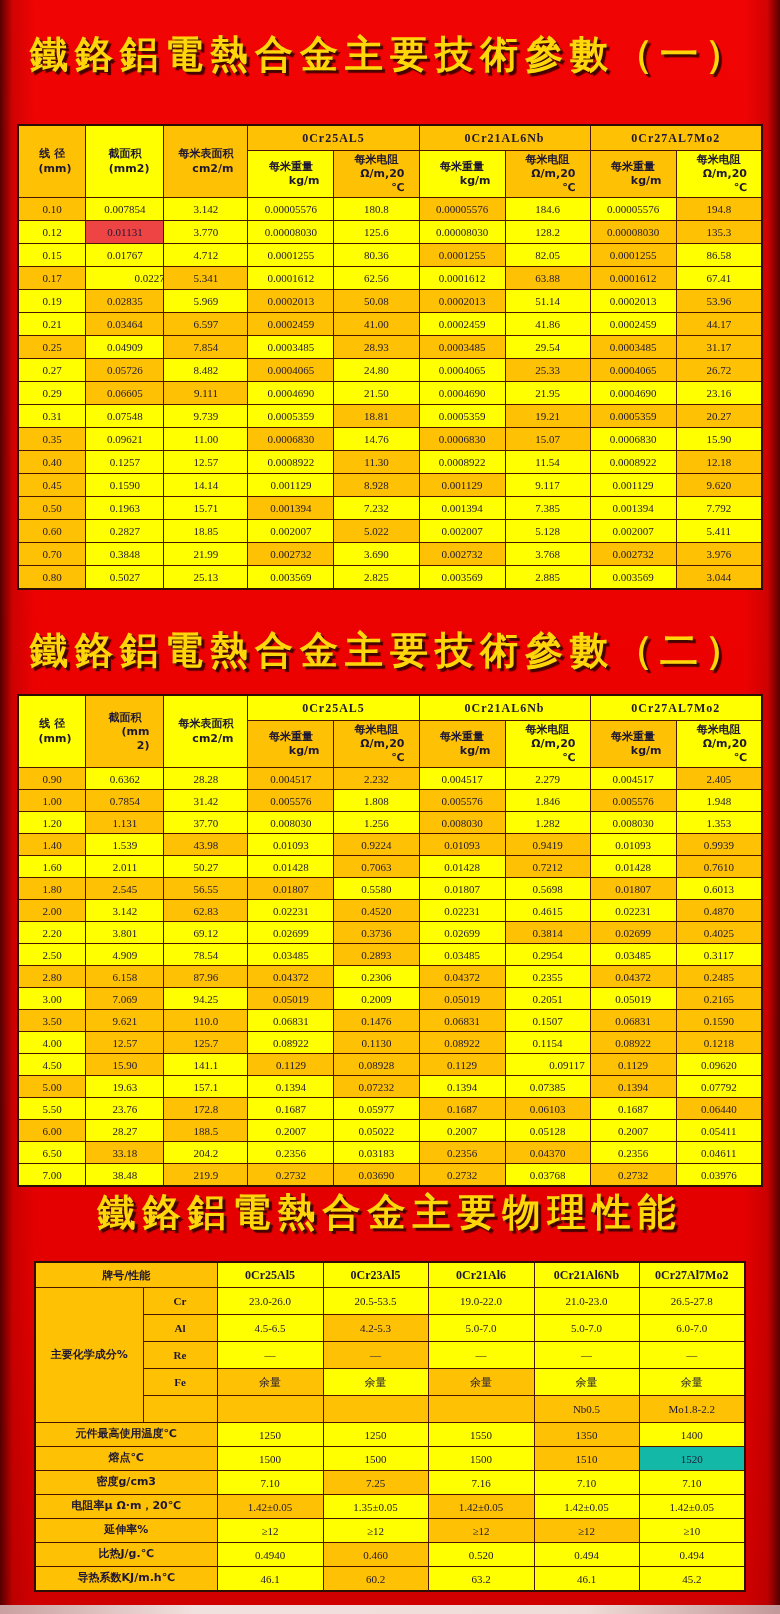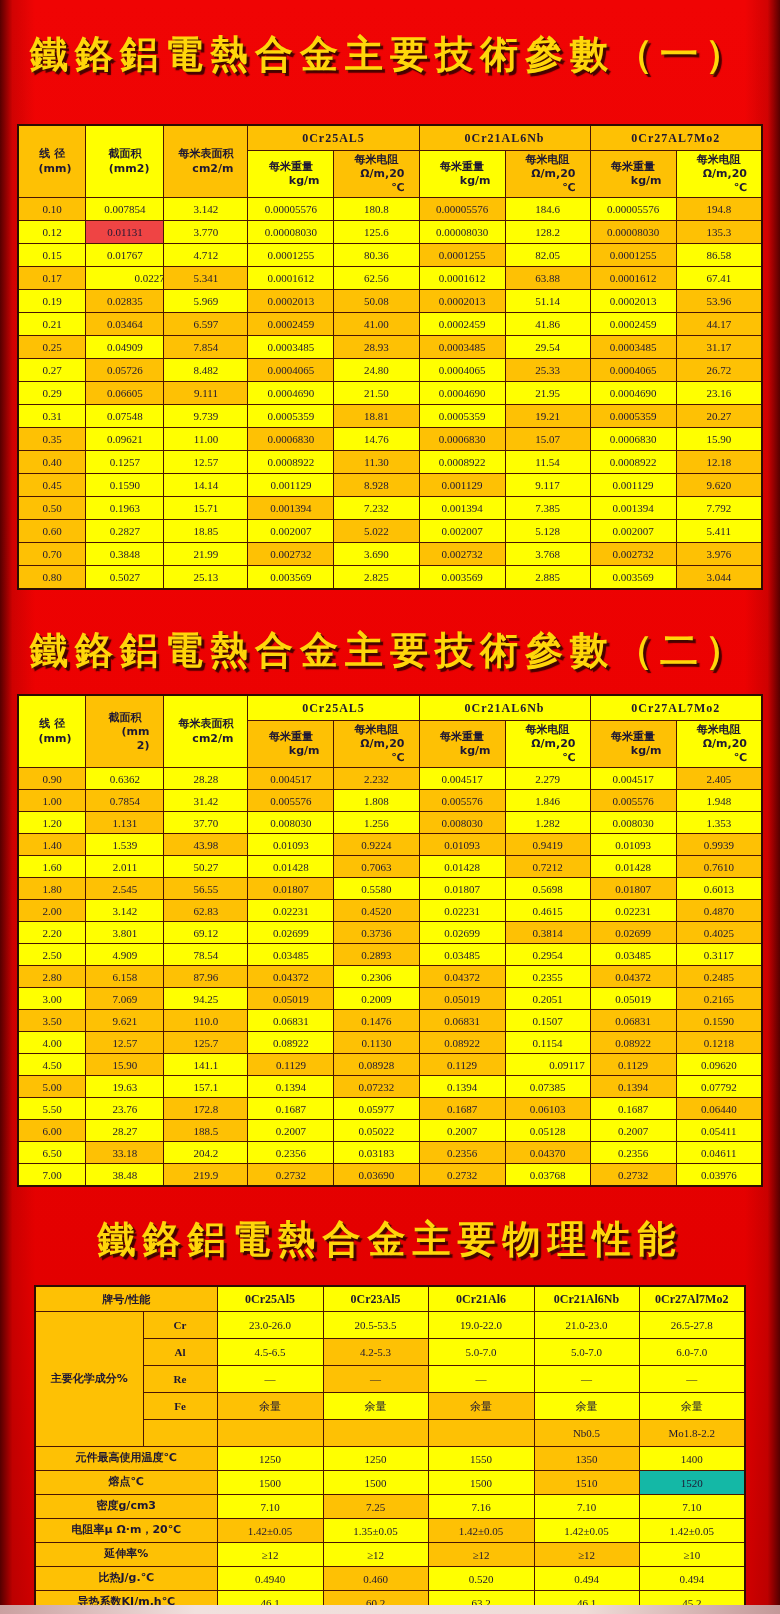--- a/index.html
+++ b/index.html
@@ -12,21 +12,21 @@
     font-family:"DejaVu Sans", sans-serif;
   }
   .title{
     text-align:center;font-weight:bold;font-size:38px;letter-spacing:7px;
     color:#ffd60a;line-height:56px;white-space:nowrap;
     font-family:"DejaVu Serif","DejaVu Sans",serif;
     text-shadow:3px 3px 1px rgba(45,0,0,.85), 1px 1px 0 #7a3c00;
   }
   .t1{padding-top:26px;}
   .t2{margin-top:32px;}
-  .t3{margin-top:24px;}
+  .t3{font-family:Liberation Mono, monospace;}
   table{border-collapse:collapse;table-layout:fixed;margin:0 auto;background:#ffff00;}
   .ptable{width:744px;border:2px solid #2e0d02;margin-top:42px;}
   .ptable.second{margin-top:16px;}
   .ptable th,.ptable td{border:1px solid #4a1503;color:#1e1733;overflow:hidden;}
   .ptable th{font:bold 11px "DejaVu Sans",sans-serif;padding:1px 2px;}
   .ptable th.alloy{font:bold 12px "Liberation Serif",serif;letter-spacing:1px;}
   .ptable td{font:11px "Liberation Serif",serif;text-align:center;}
   .p1 td{height:20px;}
   .p2 td{height:19px;}
   .hrow1 th{height:22px;}

